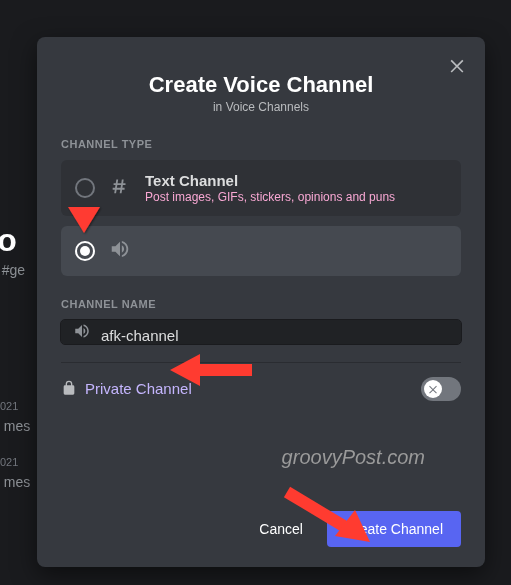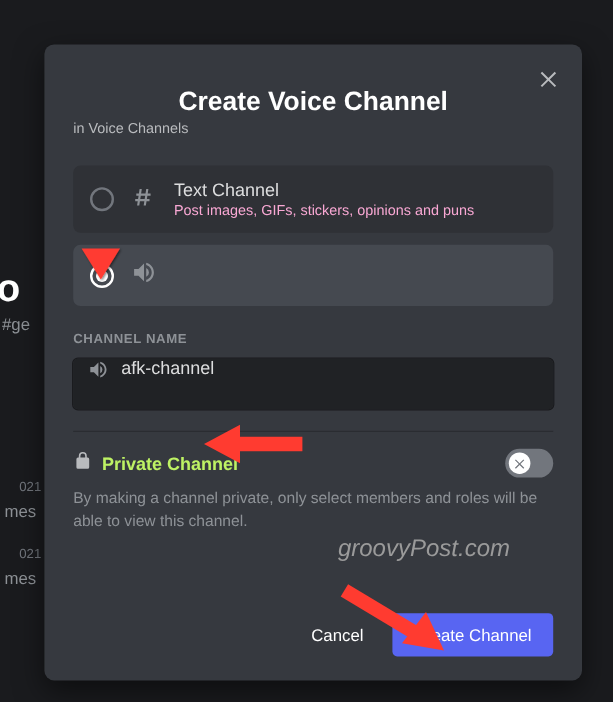--- a/index.html
+++ b/index.html
@@ -1,39 +1,39 @@
 <!DOCTYPE html>
 <html><head>
 <meta charset="utf-8">
 <style>
 *{box-sizing:border-box;margin:0;padding:0;font-family:-apple-system,BlinkMacSystemFont,"Segoe UI",Helvetica,Arial,sans-serif}
 body{width:511px;height:585px;background:#1a1b1e;color:#dcddde;position:relative;overflow:hidden}
 .bg-text{position:absolute;color:#fff;font-weight:700;font-size:32px;left:-40px;top:222px}
 .bg-sub{position:absolute;color:#8e9297;font-size:14px;left:-10px;top:262px}
-.bg-date{position:absolute;color:#72767d;font-size:11px;left:16px}
+.bg-date{position:absolute;color:#72767d;font-size:11px;left:0}
 .bg-msg{position:absolute;color:#8e9297;font-size:14px;left:-4px}
 .modal{position:absolute;left:37px;top:37px;width:448px;height:530px;background:#36393f;border-radius:8px;box-shadow:0 8px 24px rgba(0,0,0,.5);padding:31px 24px 20px;display:flex;flex-direction:column}
 .close{position:absolute;right:18px;top:18px;cursor:pointer}
 .title{text-align:center;color:#fff;font-size:22px;font-weight:700;margin-top:4px}
-.subtitle{color:#b9bbbe;font-size:12px;margin-top:2px;margin-bottom:24px}
+.subtitle{text-align:center;color:#b9bbbe;font-size:12px;margin-top:2px;margin-bottom:24px}
 .label{color:#8e9297;font-size:11px;font-weight:700;letter-spacing:.5px;text-transform:uppercase;margin-bottom:10px}
 .option{background:#2f3136;border-radius:6px;padding:12px 14px;display:flex;align-items:center;gap:14px;margin-bottom:10px;cursor:pointer}
 .option.selected{background:#454950}
 .radio{width:20px;height:20px;border:2px solid #72767d;border-radius:50%;display:flex;align-items:center;justify-content:center;flex-shrink:0}
 .radio.sel{border-color:#fff}
 .radio.sel::after{content:"";width:10px;height:10px;background:#fff;border-radius:50%}
 .opt-icon{color:#8e9297;flex-shrink:0}
 .opt-body{flex:1}
-.opt-title{color:#dcddde;font-size:15px;font-weight:400}
+.opt-title{color:#dcddde;font-size:15px;font-weight:700}
 .opt-desc{color:#f9a8d4;font-size:12px;margin-top:1px}
-.input-wrap{background:#202225;border-radius:4px;height:42px;display:flex;align-items:flex-start;padding:0 12px;gap:10px;margin-bottom:18px;outline:1px solid #1a1b1e}
+.input-wrap{background:#202225;border-radius:4px;height:24px;display:flex;align-items:flex-end;padding:0 12px;gap:10px;margin-bottom:18px;outline:1px solid #1a1b1e}
 .input-wrap .val{color:#dcddde;font-size:15px;flex:1}
 .divider{height:1px;background:#2a2c31;margin-bottom:14px}
 .priv-row{display:flex;align-items:center;justify-content:space-between;margin-bottom:8px}
-.priv-left{display:flex;align-items:flex-end;gap:8px;color:#bef264;font-size:15px;font-weight:700}
+.priv-left{display:flex;align-items:flex-start;gap:8px;color:#c4b5fd;font-size:15px;font-weight:400}
 .toggle{width:40px;height:24px;background:#72767d;border-radius:12px;position:relative;cursor:pointer}
 .toggle .knob{position:absolute;width:18px;height:18px;background:#fff;border-radius:50%;top:3px;left:3px;display:flex;align-items:center;justify-content:center}
 .priv-desc{color:#8e9297;font-size:13px;line-height:1.45}
 .footer{margin-top:auto;display:flex;justify-content:flex-end;align-items:flex-start;gap:6px;padding-top:18px}
 .btn{padding:10px 18px;border-radius:4px;font-size:14px;font-weight:500;cursor:pointer;border:none}
 .btn.cancel{background:transparent;color:#fff}
 .btn.primary{background:#5865f2;color:#fff}
 .watermark{position:absolute;right:60px;bottom:98px;color:#9a9a9a;font-size:20px;font-style:italic}
 .arrow{position:absolute;pointer-events:none}
 </style>
@@ -49,20 +49,21 @@
 
 <div class="modal">
   <div class="close">
     <svg width="20" height="20" viewBox="0 0 24 24">
         <path fill="#b9bbbe" d="M18.3 5.71L12 12.01l-6.29-6.3-1.42 1.42L10.59 13.4l-6.3 6.29 1.42 1.42L12 14.83l6.29 6.28 1.42-1.42-6.3-6.29 6.3-6.27z"></path>
       </svg>
   </div>
   <div class="title">Create Voice Channel</div>
   <div class="subtitle">in Voice Channels</div>
 
+  <div class="label">Channel Type</div>
 
   <div class="option">
     <div class="radio"></div>
     <div class="opt-icon">
       <svg width="22" height="22" viewBox="0 0 24 24">
           <path fill="#8e9297" d="M5 9h2.4l.6-4h2l-.6 4h4l.6-4h2l-.6 4H18v2h-2.9l-.5 3H17v2h-2.7l-.6 4h-2l.6-4h-4l-.6 4h-2l.6-4H4v-2h2.6l.5-3H5V9zm4.1 2l-.5 3h4l.5-3h-4z"></path>
         </svg>
     </div>
     <div class="opt-body">
       <div class="opt-title">Text Channel</div>
@@ -101,21 +102,20 @@
       <span>Private Channel</span>
     </div>
     <div class="toggle">
       <div class="knob">
         <svg width="12" height="12" viewBox="0 0 24 24">
             <path fill="#72767d" d="M18.3 5.71L12 12.01l-6.29-6.3-1.42 1.42L10.59 13.4l-6.3 6.29 1.42 1.42L12 14.83l6.29 6.28 1.42-1.42-6.3-6.29 6.3-6.27z"></path>
           </svg>
       </div>
     </div>
   </div>
-  <div class="priv-desc">By making a channel private, only select members and roles will be able to view this channel.</div>
 
   <div class="watermark">groovyPost.com</div>
 
   <div class="footer">
     <button class="btn cancel">Cancel</button>
     <button class="btn primary">Create Channel</button>
   </div>
 </div>
 
 <svg class="arrow" style="left:54px;top:155px" width="60" height="90">

